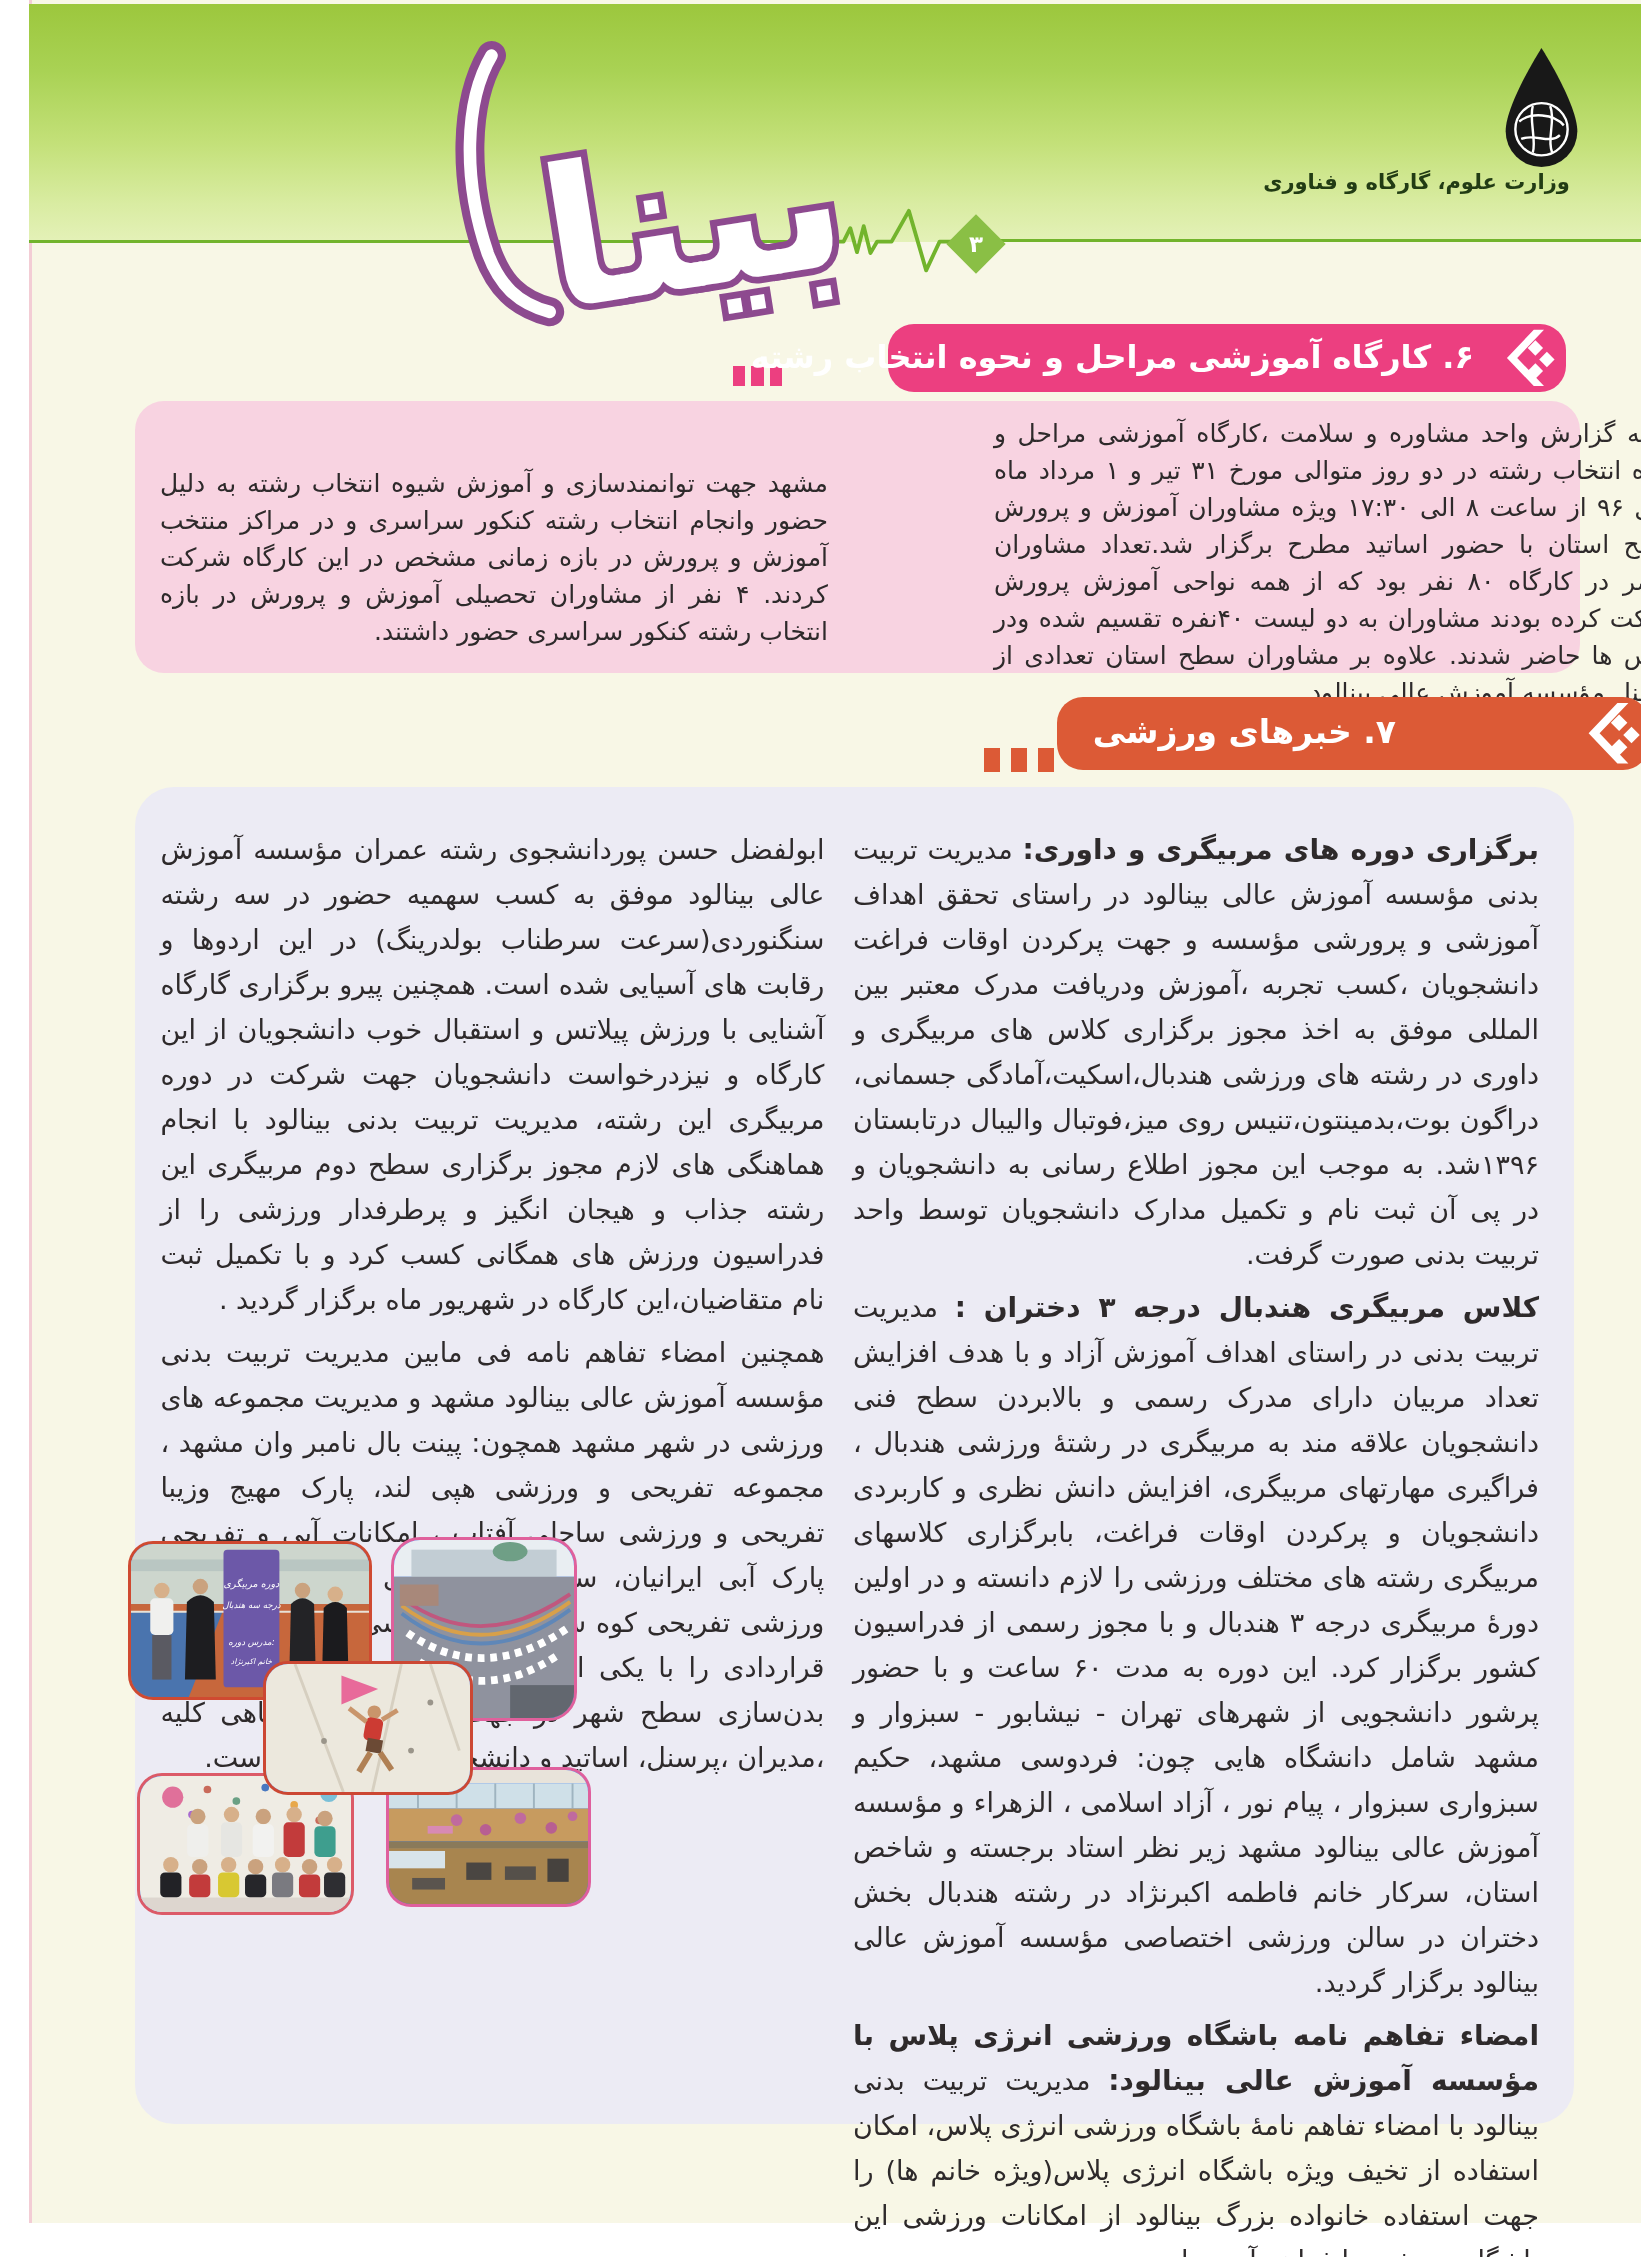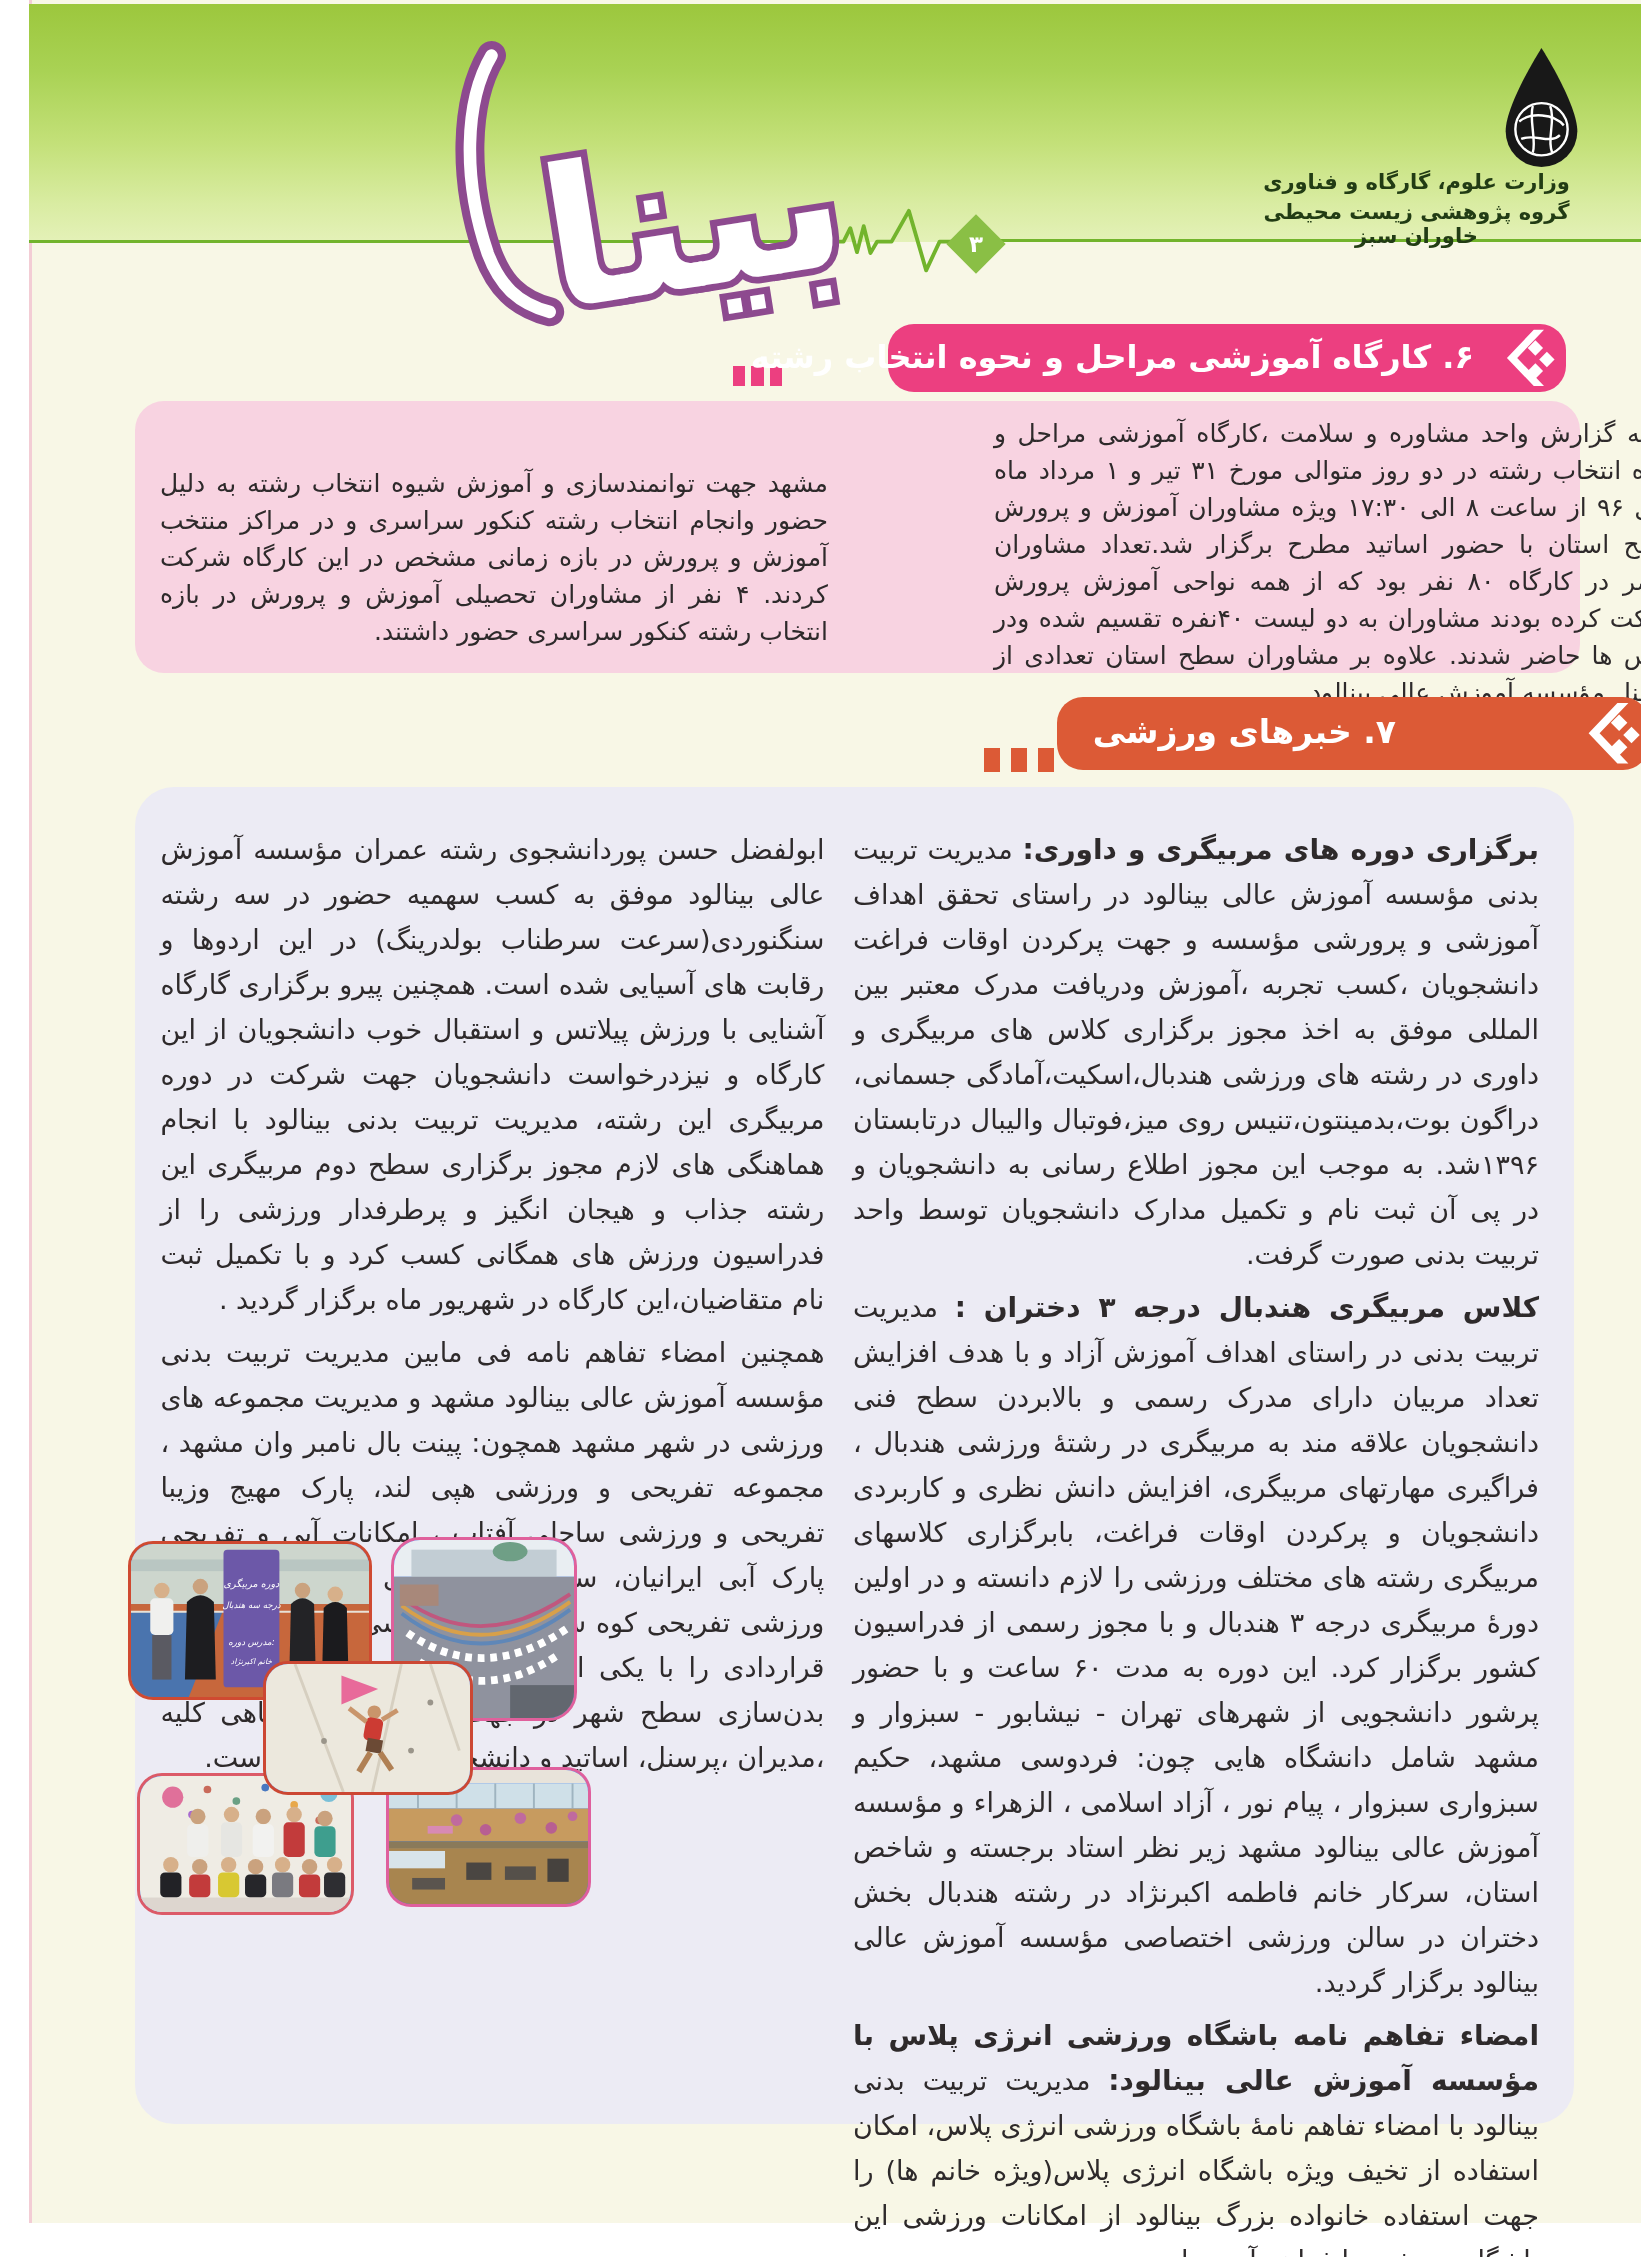--- a/index.html
+++ b/index.html
@@ -86,21 +86,20 @@
     <g stroke="#ffffff" stroke-width="2.5" fill="none">
       <circle cx="49" cy="88" r="27"></circle>
       <path d="M26,80 C38,70 62,72 72,84"></path>
       <path d="M28,98 C42,92 58,104 68,94"></path>
       <path d="M40,64 C36,78 44,100 40,112"></path>
       <path d="M58,64 C64,80 54,98 60,112"></path>
     </g>
   </svg>
   <div class="abs" id="org-block">
     <div class="l1">وزارت علوم، گارگاه و فناوری</div>
-    <div class="l2">گروه پژوهشی زیست محیطی خاوران سبز</div>
   </div>
 
   <div class="abs sq-row" id="squares6">
     <span class="sq"></span>
       <span class="sq"></span>
       <span class="sq"></span>
   </div>
   <div class="abs banner" id="banner6">
     <span class="title">۶. کارگاه آموزشی مراحل و نحوه انتخاب رشته</span>
     <svg class="banner-logo" style="right:3.9px;" viewBox="0 0 100 100">

